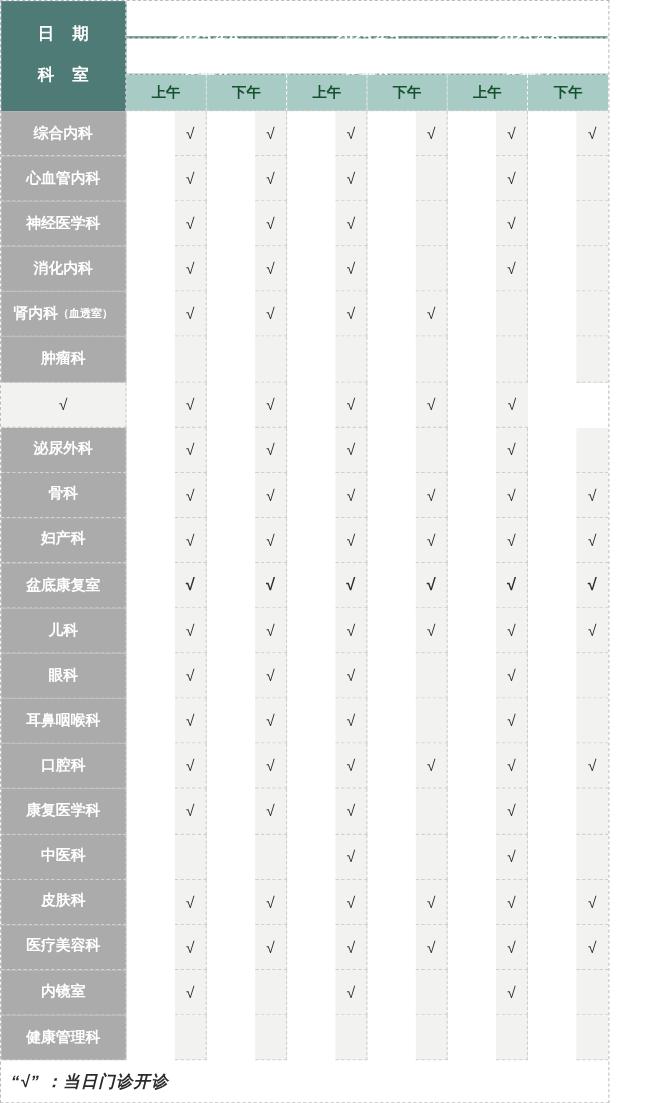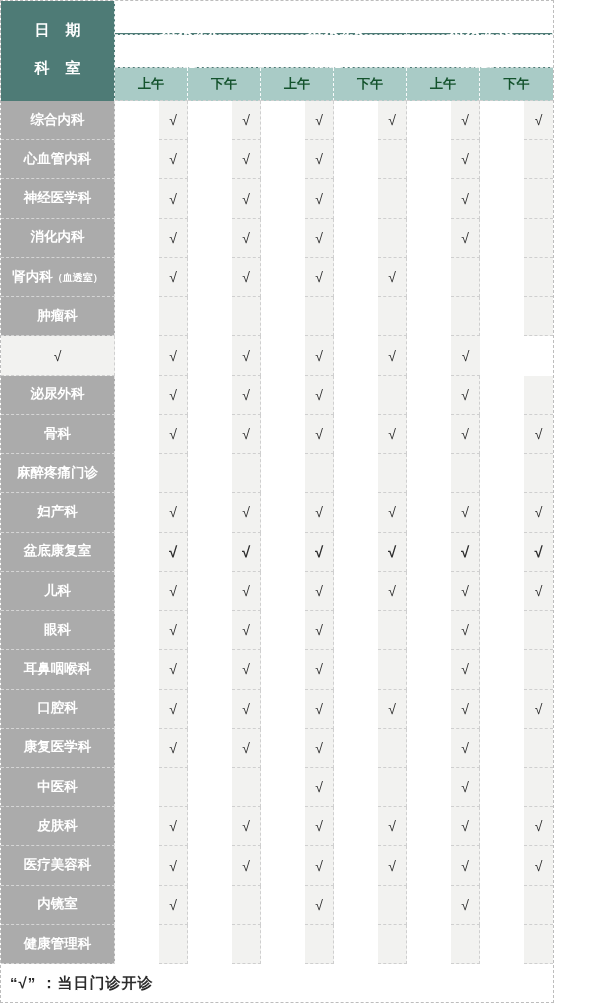--- a/index.html
+++ b/index.html
@@ -108,36 +108,37 @@
   .legend {
     flex: 0 0 38px;
     background: #ffffff;
     display: flex;
     align-items: center;
     padding-left: 9px;
     font-size: 15px;
     font-weight: bold;
     color: #2b2b2b;
     letter-spacing: 1px;
+    font-style: italic;
   }
 </style>
 </head>
 <body>
 
 <div class="schedule">
 
   <div class="head">
     <div class="corner">
       <span>日 期</span>
       <span>科 室</span>
     </div>
 
     <div class="date-cell span2a">2025.4.4</div>
     <div class="date-cell span2b">2025.4.5</div>
-    <div class="date-cell span2c">2025.4.19</div>
+    <div class="date-cell span2c">2025.4.8</div>
 
     <div class="weekday-cell span2a">星期五</div>
     <div class="weekday-cell span2b">星期六</div>
     <div class="weekday-cell span2c">星期日</div>
 
     <div class="ampm-cell" style="grid-column:2">上午</div>
     <div class="ampm-cell" style="grid-column:3">下午</div>
     <div class="ampm-cell" style="grid-column:4">上午</div>
     <div class="ampm-cell" style="grid-column:5">下午</div>
     <div class="ampm-cell" style="grid-column:6">上午</div>
@@ -251,32 +252,20 @@
           <span class="small"></span>
       </div>
       <div class="cell">√</div>
       <div class="cell">√</div>
       <div class="cell">√</div>
       <div class="cell">√</div>
       <div class="cell">√</div>
       <div class="cell">√</div>
     </div>
 
-    <div class="row">
-      <div class="dept">
-        <span class="main">麻醉疼痛门诊</span>
-          <span class="small"></span>
-      </div>
-      <div class="cell"></div>
-      <div class="cell"></div>
-      <div class="cell"></div>
-      <div class="cell"></div>
-      <div class="cell"></div>
-      <div class="cell"></div>
-    </div>
 
     <div class="row">
       <div class="dept">
         <span class="main">妇产科</span>
           <span class="small"></span>
       </div>
       <div class="cell">√</div>
       <div class="cell">√</div>
       <div class="cell">√</div>
       <div class="cell">√</div>

